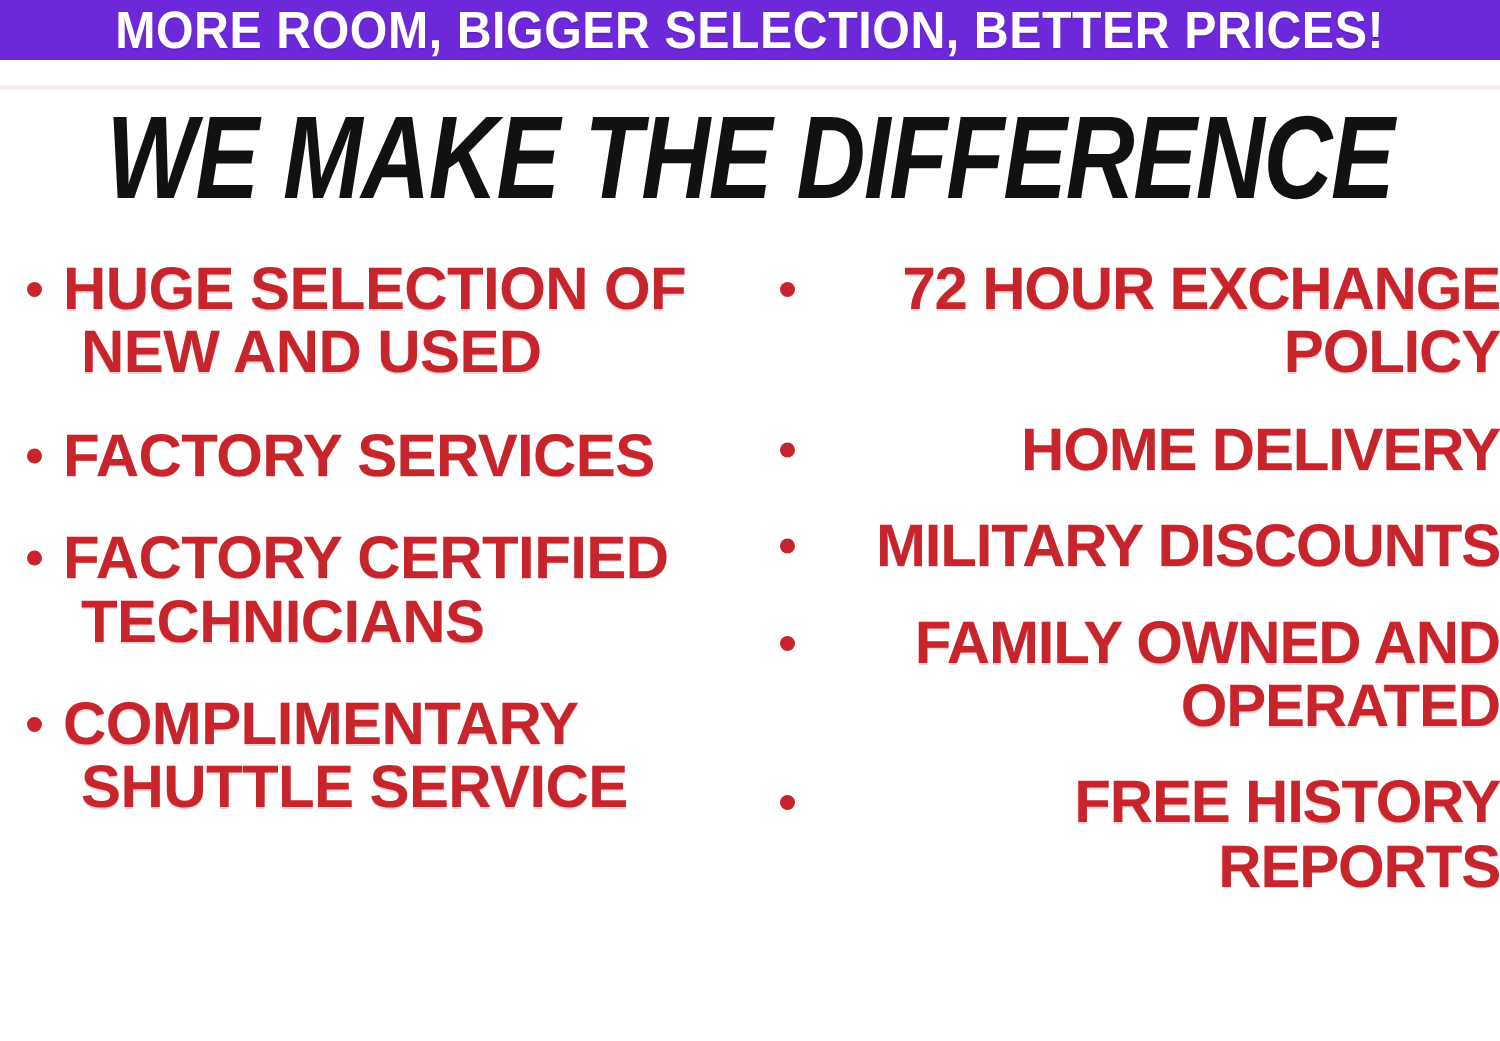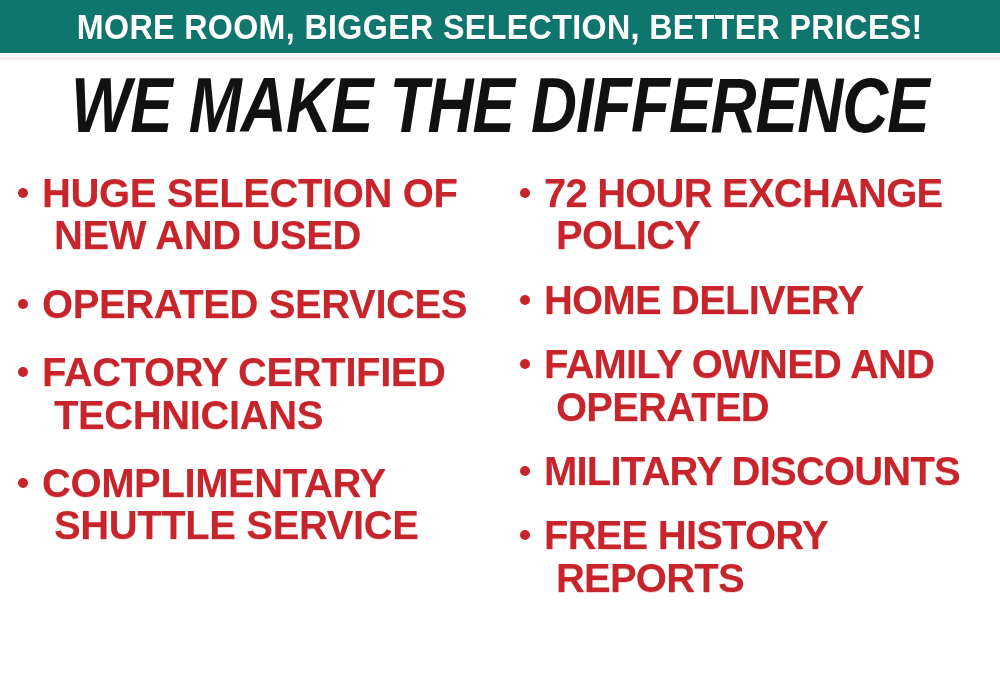--- a/index.html
+++ b/index.html
@@ -16,22 +16,22 @@
     font-family: "Liberation Sans", sans-serif;
     -webkit-font-smoothing: antialiased;
   }
 
   
   #banner {
     position: absolute;
     left: 0;
     top: 0;
     width: 1000px;
-    height: 53px;
-    background: #0f766e;
+    height: 40px;
+    background: #6d28d9;
     display: flex;
     align-items: center;
     justify-content: center;
   }
   #banner-text {
     color: #ffffff;
     font-family: "Liberation Sans", sans-serif;
     font-weight: 700;
     font-size: 35px;
     line-height: 1;
@@ -85,21 +85,21 @@
     width: 500px;
   }
   .column.left  { padding-left: 18px; padding-right: 4px; }
   .column.right { padding-left: 20px; padding-right: 0px; }
 
   .bullet-item {
     display: flex;
     align-items: flex-start;
     margin-bottom: 26px;
   }
-  .column.right .bullet-item { margin-bottom: 22px; }
+  .column.right .bullet-item { margin-bottom: 22px; text-align: right; }
 
   .bullet-dot {
     flex: 0 0 auto;
     width: 10px;
     height: 10px;
     border-radius: 50%;
     background: #c8242b;
     margin-top: 16px;
     margin-right: 14px;
   }
@@ -133,21 +133,21 @@
 
     <div class="column left">
 
       <div class="bullet-item">
         <span class="bullet-dot"></span>
         <span class="bullet-text">HUGE SELECTION OF NEW AND USED</span>
       </div>
 
       <div class="bullet-item">
         <span class="bullet-dot"></span>
-        <span class="bullet-text">OPERATED SERVICES</span>
+        <span class="bullet-text">FACTORY SERVICES</span>
       </div>
 
       <div class="bullet-item">
         <span class="bullet-dot"></span>
         <span class="bullet-text">FACTORY CERTIFIED TECHNICIANS</span>
       </div>
 
 
       <div class="bullet-item">
         <span class="bullet-dot"></span>
@@ -164,26 +164,26 @@
       </div>
 
       <div class="bullet-item">
         <span class="bullet-dot"></span>
         <span class="bullet-text">HOME DELIVERY</span>
       </div>
 
 
       <div class="bullet-item">
         <span class="bullet-dot"></span>
-        <span class="bullet-text">FAMILY OWNED AND OPERATED</span>
+        <span class="bullet-text">MILITARY DISCOUNTS</span>
       </div>
 
       <div class="bullet-item">
         <span class="bullet-dot"></span>
-        <span class="bullet-text">MILITARY DISCOUNTS</span>
+        <span class="bullet-text">FAMILY OWNED AND OPERATED</span>
       </div>
 
       <div class="bullet-item">
         <span class="bullet-dot"></span>
         <span class="bullet-text">FREE HISTORY REPORTS</span>
       </div>
 
     </div>
 
   </div>

